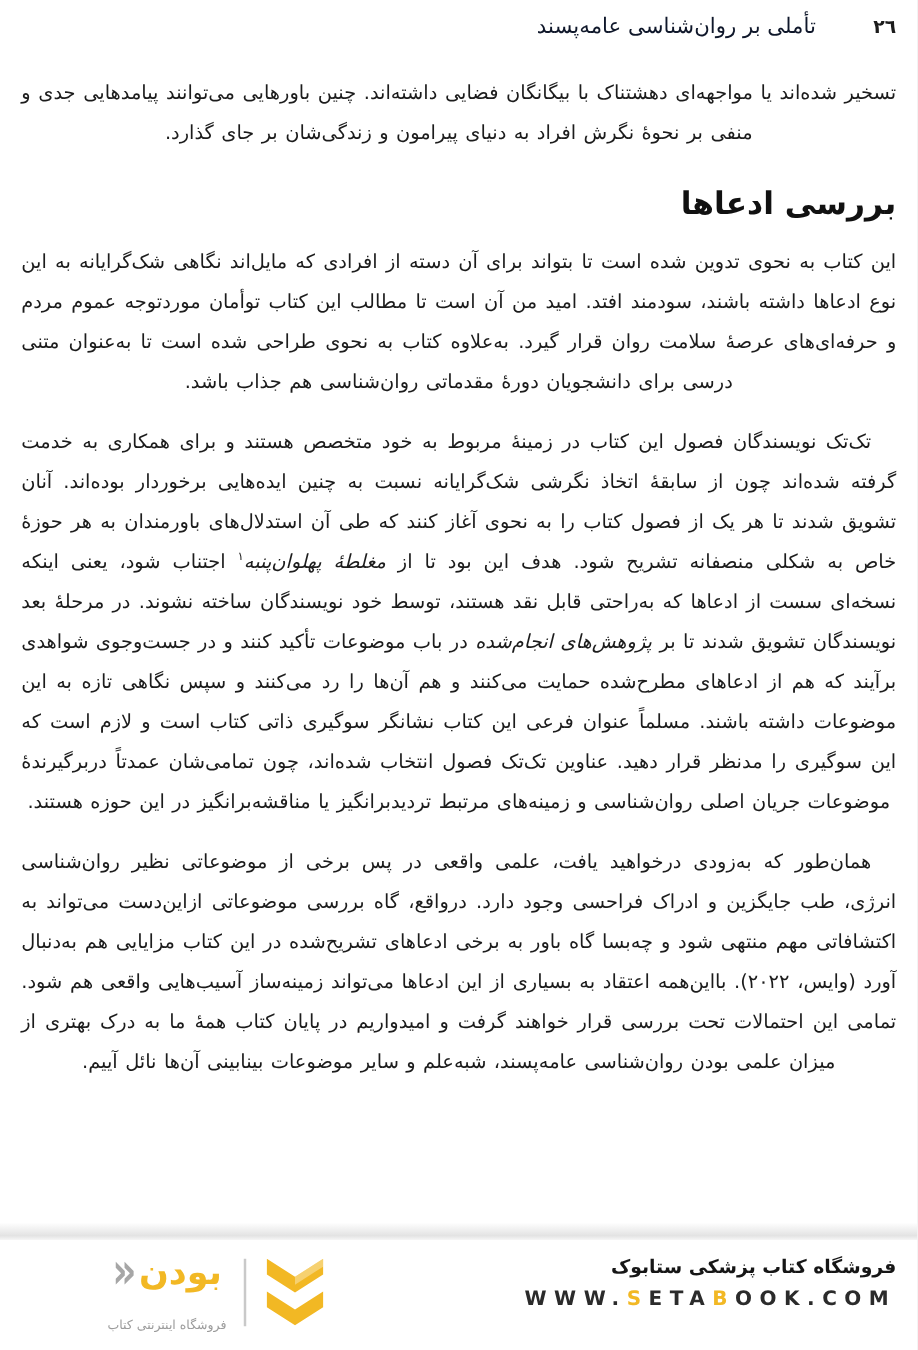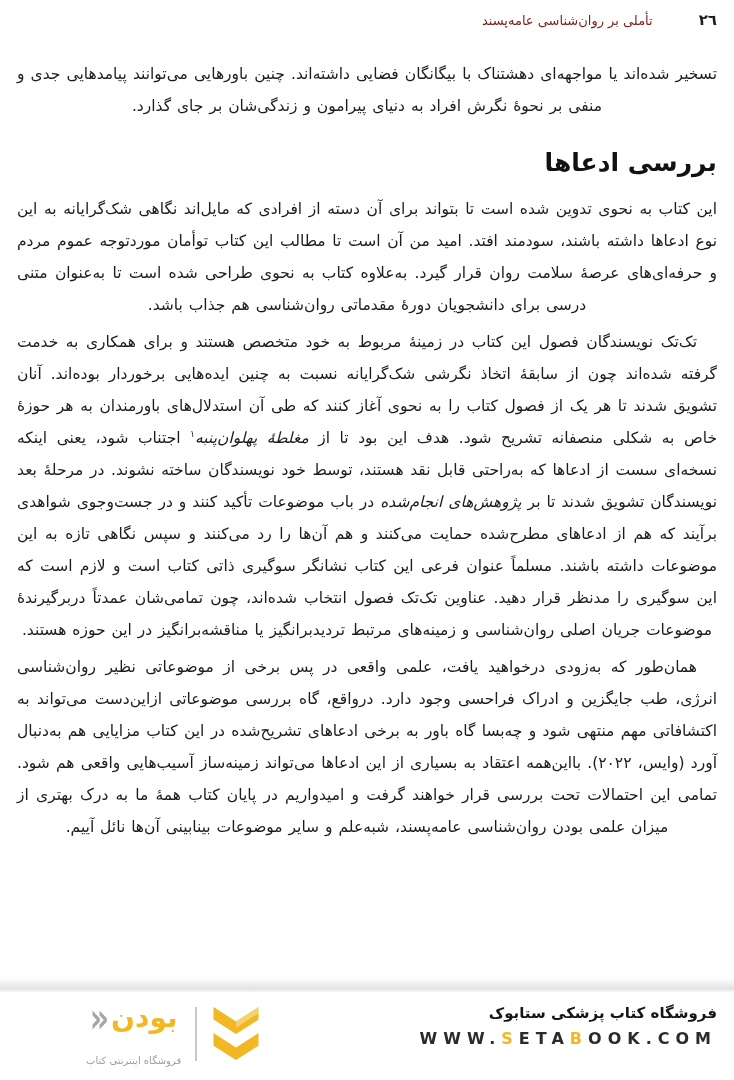--- a/index.html
+++ b/index.html
@@ -12,34 +12,34 @@
     font-family:"DejaVu Sans", sans-serif;
     color:#1c1c1c;
     overflow:hidden;
   }
   
   .page-header{
     position:absolute;top:11px;right:17px;left:17px;
     display:flex;align-items:baseline;gap:14px;
   }
   .page-number{font-size:15px;font-weight:bold;letter-spacing:1px;margin-left:32px;}
-  .running-title{font-size:13px;color:#7f1d1d;text-align:center;}
+  .running-title{font-size:17px;color:#0f172a;text-align:center;}
   
   .page-body{
     position:absolute;top:58px;right:17px;left:17px;
   }
   .para{
     font-size:15.5px;
     line-height:32px;
     text-align:justify;
     text-align-last:center;
     margin:0;
     word-spacing:1px;
   }
-  .para + .para{margin-top:5px;}
+  .para + .para{margin-top:16px;}
   .para .run-italic{font-style:italic;}
   .para sup{font-size:0.6em;line-height:0;}
   .para.indent{text-indent:20px;}
   .section-heading{
     font-size:25px;
     font-weight:bold;
     color:#111;
     margin:26px 0 16px 0;
     text-align:right;
   }

